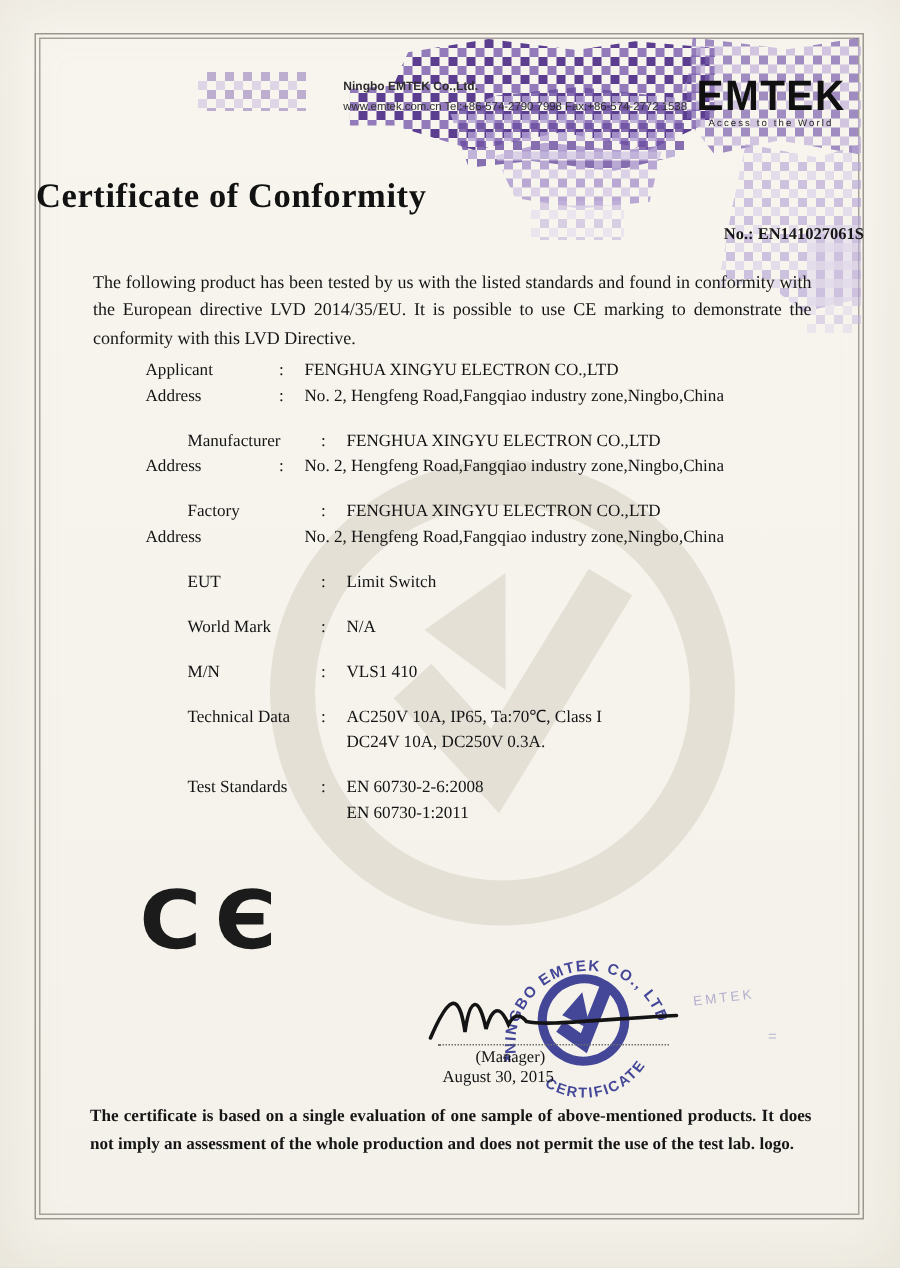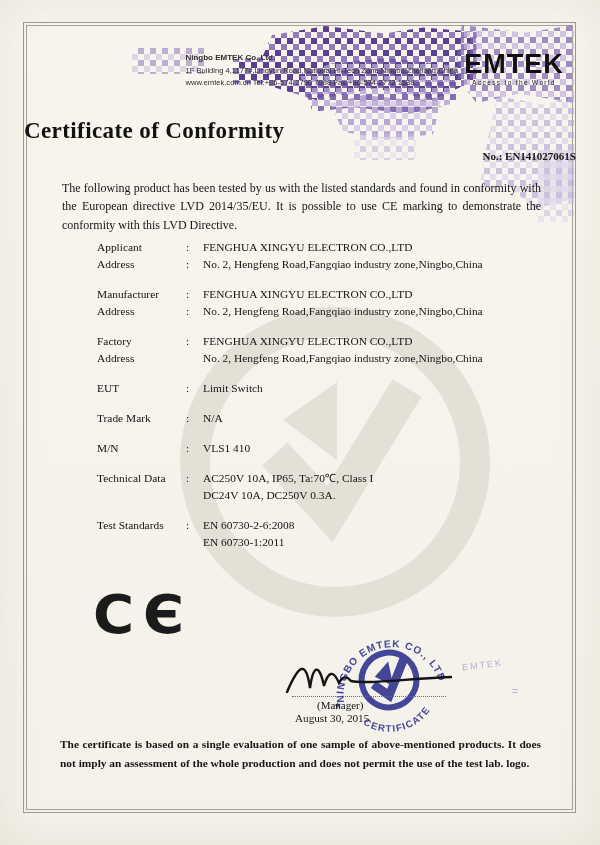--- a/index.html
+++ b/index.html
@@ -48,21 +48,21 @@
     font-size:11px;font-weight:bold;color:#161616;}
 
   .intro{position:absolute;left:62px;top:179px;width:479px;font-size:12px;
     line-height:18.4px;text-align:justify;color:#161616;}
 
   .fields{position:absolute;left:97px;top:239px;width:443px;font-size:11.4px;color:#141414;}
   .row{display:flex;line-height:17px;}
   .row .lbl{width:89px;flex:none;}
   .row .sep{width:17px;flex:none;}
   .row .val{flex:1;}
-  .gap{margin-top:13px;}
+  .gap{margin-top:13px;margin-left:28px;}
 
   .ce{position:absolute;left:93px;top:582px;font-family:"DejaVu Sans",sans-serif;
     font-size:56px;font-weight:bold;letter-spacing:9px;color:#1b1b1b;transform:scaleY(.96);}
 
   .watermark{position:absolute;left:165px;top:292px;width:340px;height:340px;pointer-events:none;}
   .stamp{position:absolute;left:325px;top:616px;width:128px;height:128px;opacity:.88;}
   .signature{position:absolute;left:283px;top:652px;width:172px;height:48px;}
   .sig-line{position:absolute;left:292px;top:696px;width:154px;border-top:1.5px dotted #6e6e6e;}
   .manager{position:absolute;left:317px;top:699px;font-size:11px;color:#161616;}
   .sig-date{position:absolute;left:295px;top:712px;font-size:11.2px;color:#161616;}
@@ -84,21 +84,20 @@
   <div class="mosaic m2"></div>
   <div class="mosaic m3"></div>
   <div class="mosaic m4"></div>
   <div class="mosaic m5"></div>
   <div class="mosaic m6"></div>
   <div class="mosaic m7"></div>
   <div class="mosaic m8"></div>
 
   <div class="hdr-address">
     <div class="co">Ningbo EMTEK Co.,Ltd.</div>
-    <div>1F Building 4,1177#,Lingyun Road,National Hi-Tech Zone,Ningbo,Zhejiang,China</div>
     <div>www.emtek.com.cn  Tel:+86-574-2790 7998  Fax:+86-574-2772 1538</div>
   </div>
   <div class="logo">
     <div class="logo-word">EMTEK</div>
     <div class="logo-tag">Access to the World</div>
   </div>
 
   <div class="doc-title">Certificate of Conformity</div>
   <div class="doc-no">No.: EN141027061S</div>
 
@@ -140,21 +139,21 @@
       <span class="lbl">Address</span>
         <span class="sep"></span>
         <span class="val">No. 2, Hengfeng Road,Fangqiao industry zone,Ningbo,China</span>
     </div>
     <div class="row gap">
       <span class="lbl">EUT</span>
         <span class="sep">:</span>
         <span class="val">Limit Switch</span>
     </div>
     <div class="row gap">
-      <span class="lbl">Trade Mark</span>
+      <span class="lbl">World Mark</span>
         <span class="sep">:</span>
         <span class="val">N/A</span>
     </div>
     <div class="row gap">
       <span class="lbl">M/N</span>
         <span class="sep">:</span>
         <span class="val">VLS1 410</span>
     </div>
     <div class="row gap">
       <span class="lbl">Technical Data</span>

